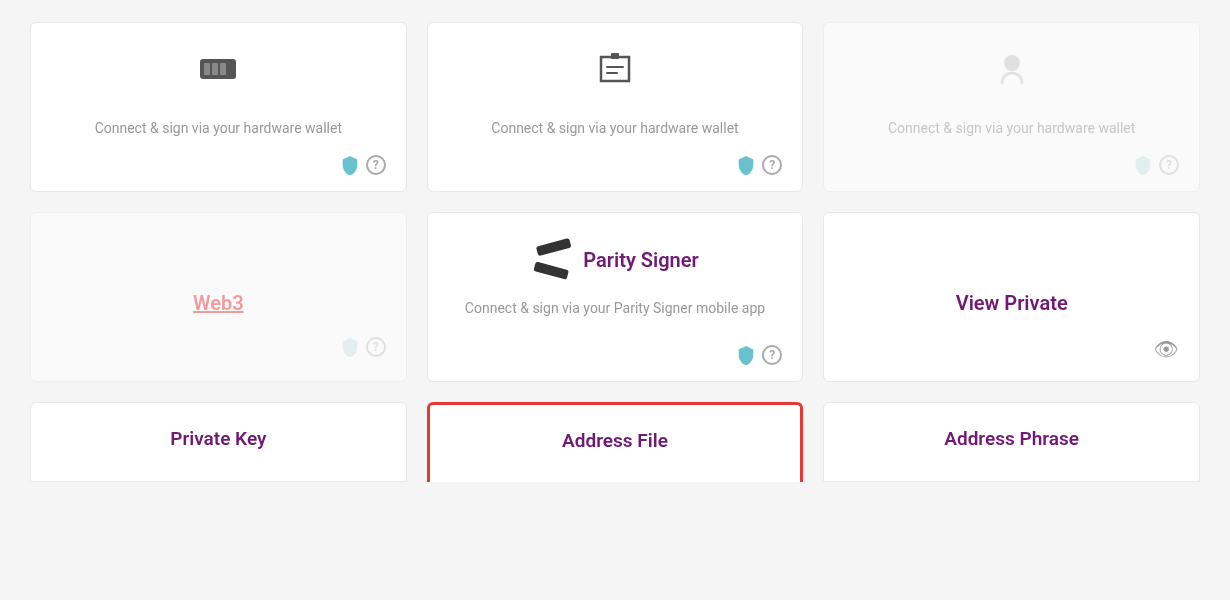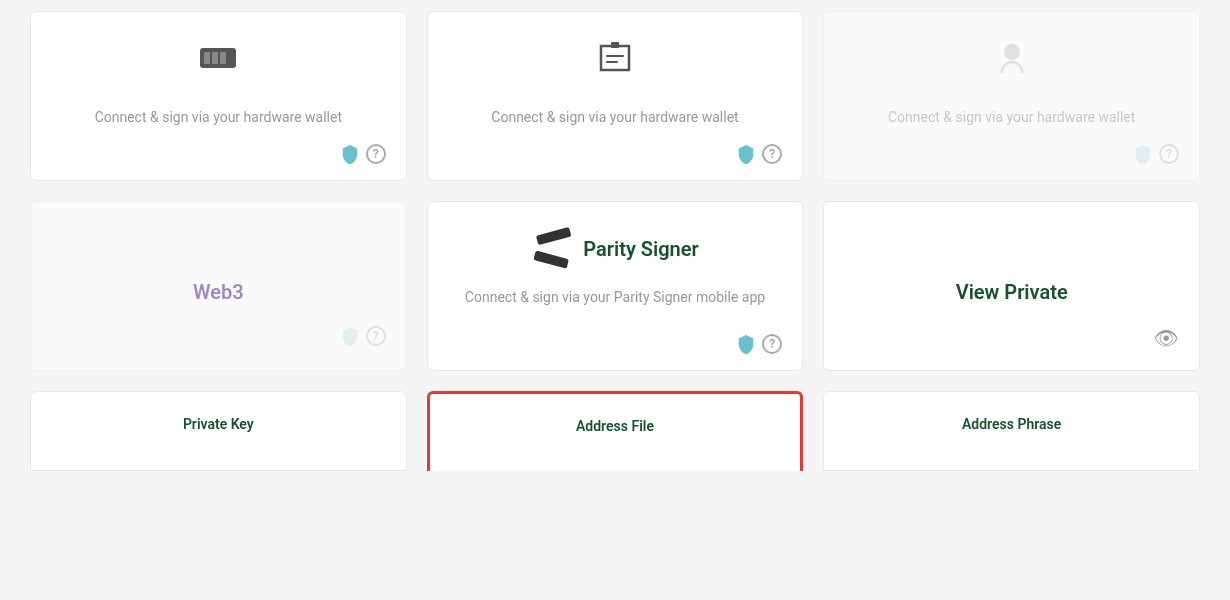--- a/index.html
+++ b/index.html
@@ -48,21 +48,21 @@
     }
 
     .card-icon svg {
       width: 44px;
       height: 44px;
     }
 
     .card-title {
       font-size: 20px;
       font-weight: 600;
-      color: #14532d;
+      color: #701a75;
       margin-bottom: 8px;
       text-align: center;
     }
 
     .card.disabled .card-title {
       color: #aaa;
     }
 
     .card-description {
       font-size: 14px;
@@ -122,27 +122,27 @@
       cursor: pointer;
       min-height: 80px;
     }
 
     .card-partial.selected {
       border: 3px solid #e53935;
       border-bottom: none;
     }
 
     .card-partial .card-title {
-      font-size: 14px;
+      font-size: 19px;
     }
   </style>
 </head>
 <body>
 
-<div style="padding-top: 1px;">
+<div style="padding-top: 12px;">
 
   <div class="grid-container">
 
     <div class="card">
       <div class="card-icon">
         <svg viewBox="0 0 44 44" fill="none" xmlns="http://www.w3.org/2000/svg">
           <rect x="4" y="12" width="36" height="20" rx="3" fill="#555"></rect>
           <rect x="8" y="16" width="6" height="12" rx="1" fill="#888"></rect>
           <rect x="16" y="16" width="6" height="12" rx="1" fill="#888"></rect>
           <rect x="24" y="16" width="6" height="12" rx="1" fill="#888"></rect>
@@ -188,21 +188,21 @@
       <div class="card-footer">
         <svg class="shield-icon" viewBox="0 0 20 22" fill="none" xmlns="http://www.w3.org/2000/svg">
           <path d="M10 1L2 5v6c0 5.25 3.4 10.15 8 11.35C14.6 21.15 18 16.25 18 11V5L10 1z" fill="#b0d8de" opacity="0.6"></path>
         </svg>
         <div class="question-icon" style="border-color: #ccc; color: #ccc;">?</div>
       </div>
     </div>
 
     <div class="card disabled">
       <div class="card-icon" style="height: 44px;"></div>
-      <div class="card-title" style="color: #4c1d95;">Web3</div>
+      <div class="card-title" style="color: #ef4444; text-decoration: underline;">Web3</div>
       <div class="card-footer">
         <svg class="shield-icon" viewBox="0 0 20 22" fill="none" xmlns="http://www.w3.org/2000/svg">
           <path d="M10 1L2 5v6c0 5.25 3.4 10.15 8 11.35C14.6 21.15 18 16.25 18 11V5L10 1z" fill="#b0d8de" opacity="0.6"></path>
         </svg>
         <div class="question-icon" style="border-color: #ccc; color: #ccc;">?</div>
       </div>
     </div>
 
     <div class="card">
       <div style="display:flex; align-items: center; margin-bottom: 8px;">

